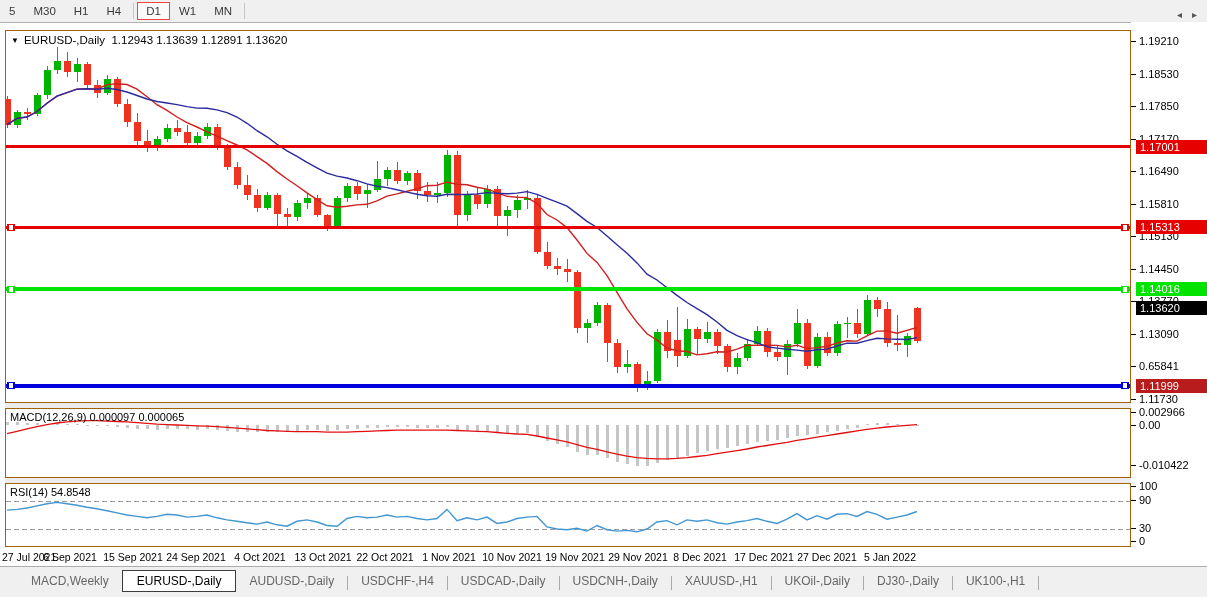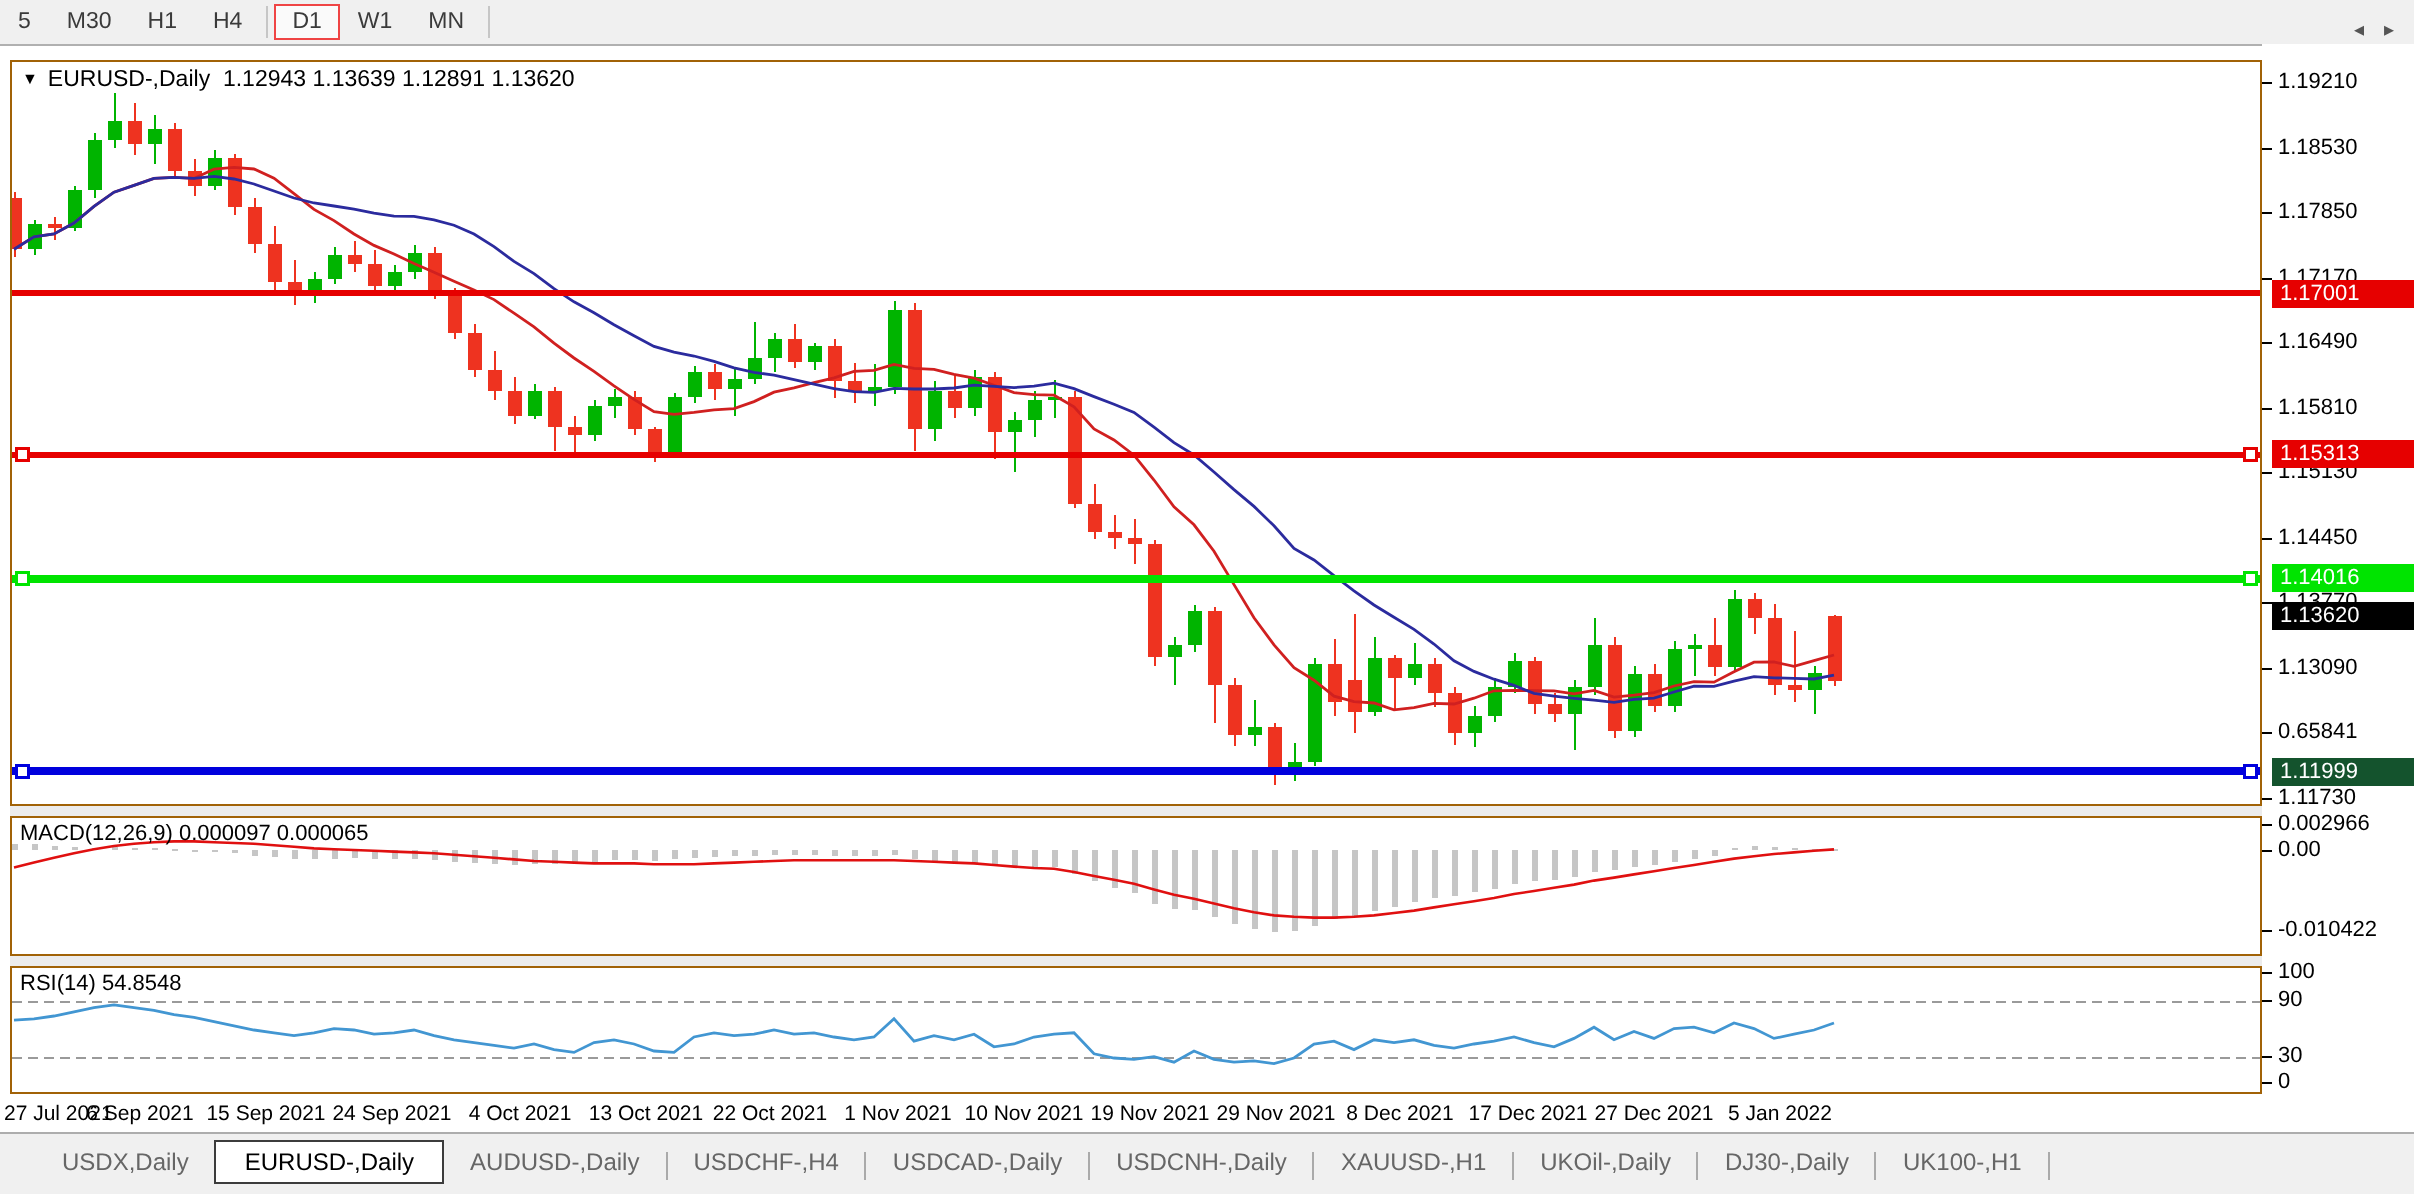--- a/index.html
+++ b/index.html
@@ -405,41 +405,41 @@
       <div class="axlab" style="top: 273.032px;">1.13770</div>
       <div class="axtick" style="top: 311.536px;"></div>
       <div class="axlab" style="top: 305.536px;">1.13090</div>
       <div class="axtick" style="top: 344.04px;"></div>
       <div class="axlab" style="top: 338.04px;">0.65841</div>
       <div class="axtick" style="top: 376.544px;"></div>
       <div class="axlab" style="top: 370.544px;">1.11730</div>
       <div class="axbox" style="top: 117.59px; background: rgb(230, 0, 0);">1.17001</div>
       <div class="axbox" style="top: 198.277px; background: rgb(230, 0, 0);">1.15313</div>
       <div class="axbox" style="top: 260.273px; background: rgb(0, 228, 0);">1.14016</div>
-      <div class="axbox" style="top: 356.686px; background: #14532d;">1.11999</div>
+      <div class="axbox" style="top: 356.686px; background: #b91c1c;">1.11999</div>
       <div class="axbox" style="top: 279.202px; background: rgb(0, 0, 0); z-index: 6;">1.13620</div>
       <div class="axlab" style="top: 384px;">0.002966</div>
       <div class="axtick" style="top: 390px;"></div>
       <div class="axlab" style="top: 397px;">0.00</div>
       <div class="axtick" style="top: 403px;"></div>
       <div class="axlab" style="top: 437px;">-0.010422</div>
       <div class="axtick" style="top: 443px;"></div>
       <div class="axlab" style="top: 458px;">100</div>
       <div class="axtick" style="top: 464px;"></div>
       <div class="axlab" style="top: 472px;">90</div>
       <div class="axtick" style="top: 478px;"></div>
       <div class="axlab" style="top: 500px;">30</div>
       <div class="axtick" style="top: 506px;"></div>
       <div class="axlab" style="top: 513px;">0</div>
       <div class="axtick" style="top: 519px;"></div>
     </div>
 
   <div id="tabbar">
     <div id="first-tab-pad"></div>
-  <div class="tab">USDX,Daily</div>
+  <div class="tab">MACD,Weekly</div>
       <div class="tab active">EURUSD-,Daily</div>
       <div class="tab">AUDUSD-,Daily</div>
       <div class="tabdiv"></div>
       <div class="tab">USDCHF-,H4</div>
       <div class="tabdiv"></div>
       <div class="tab">USDCAD-,Daily</div>
       <div class="tabdiv"></div>
       <div class="tab">USDCNH-,Daily</div>
       <div class="tabdiv"></div>
       <div class="tab">XAUUSD-,H1</div>

